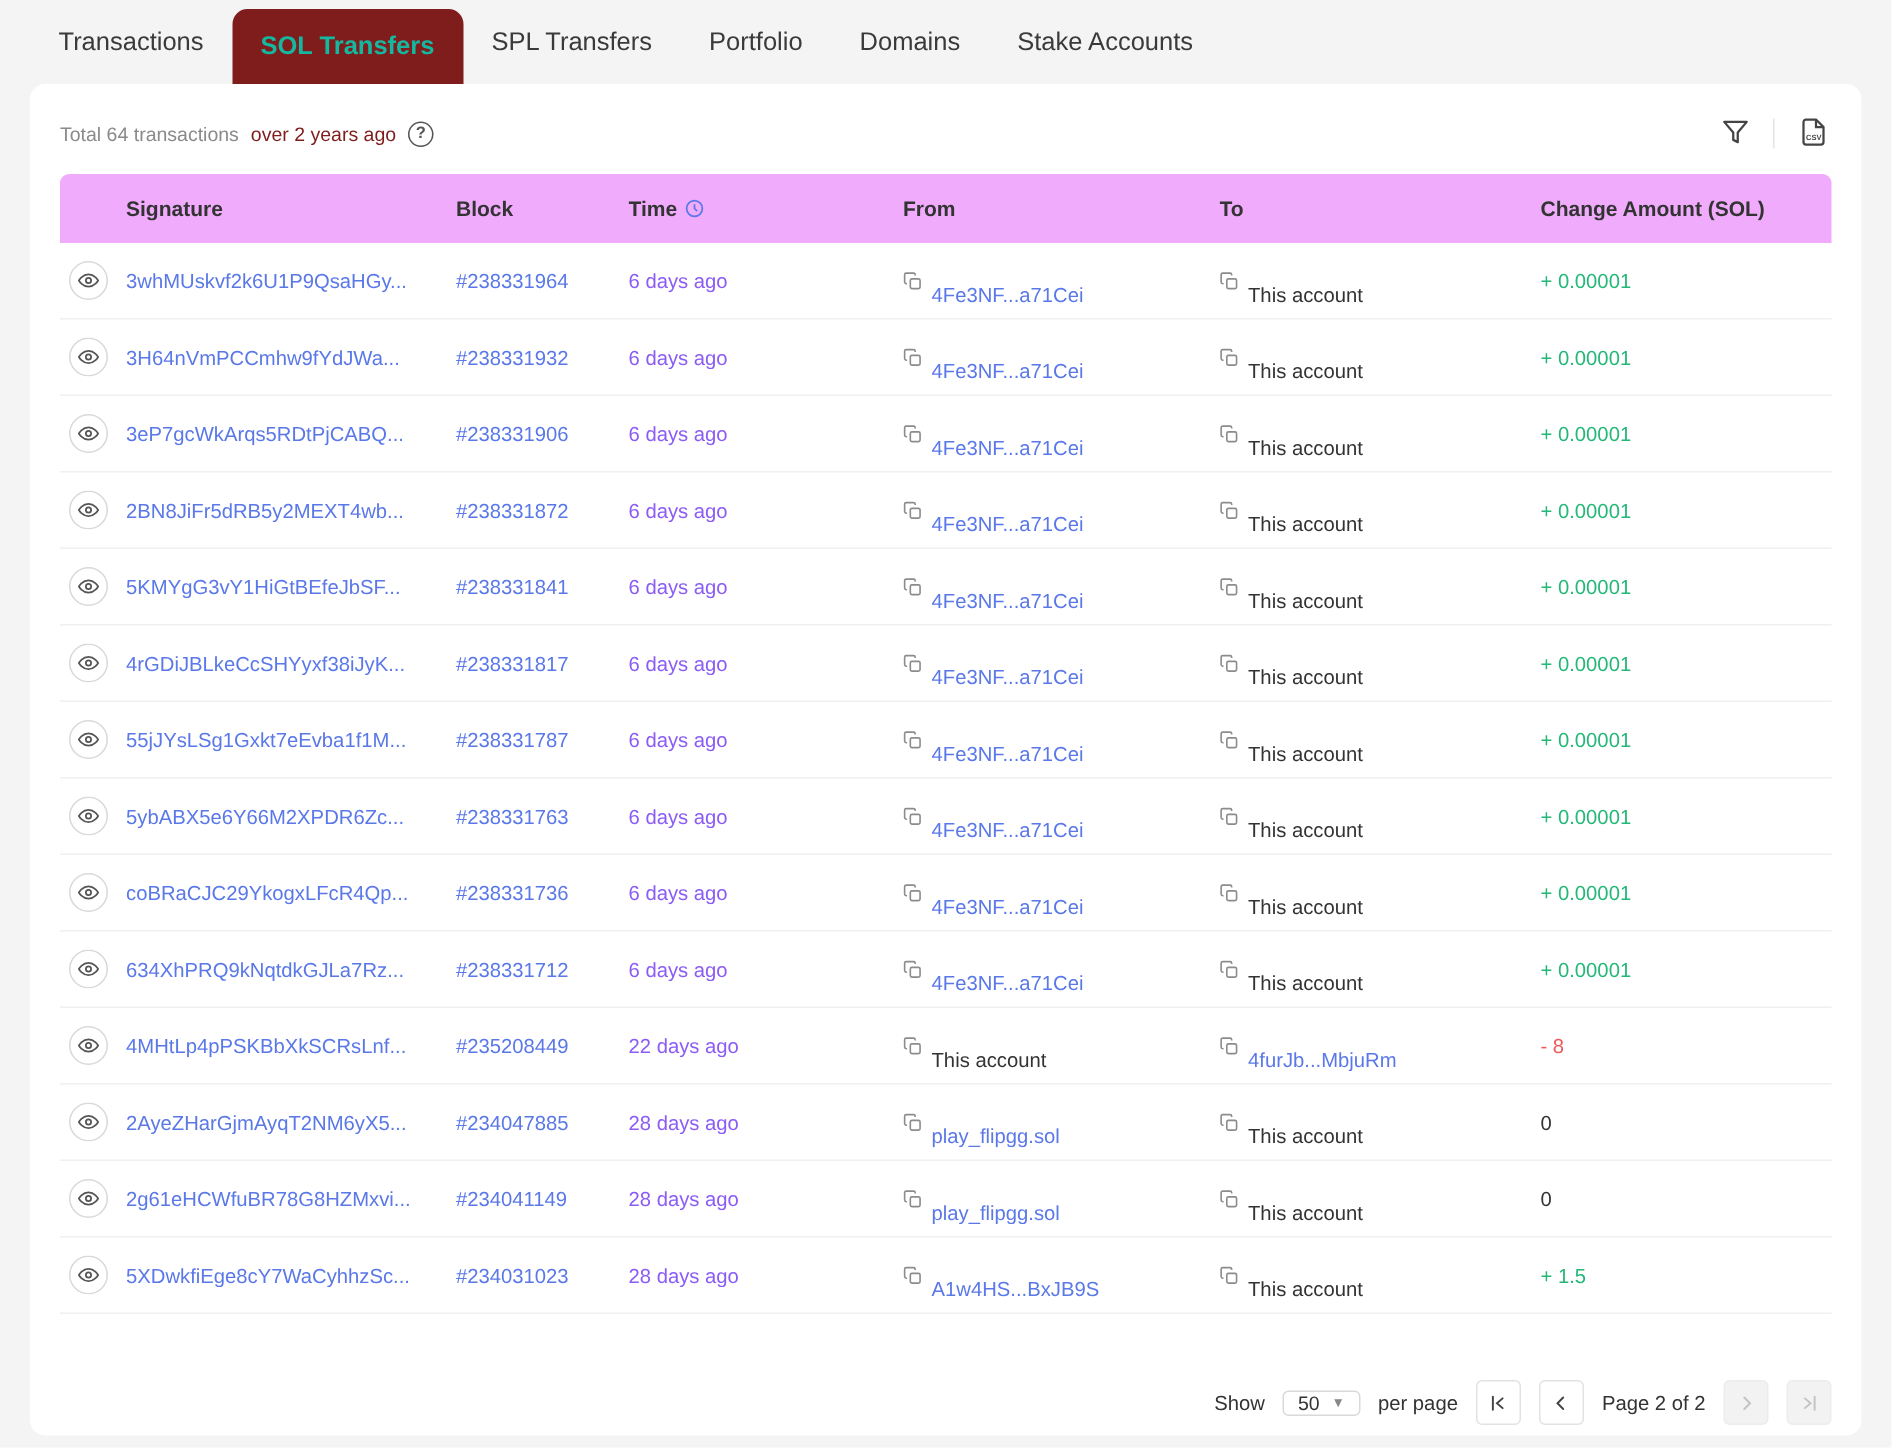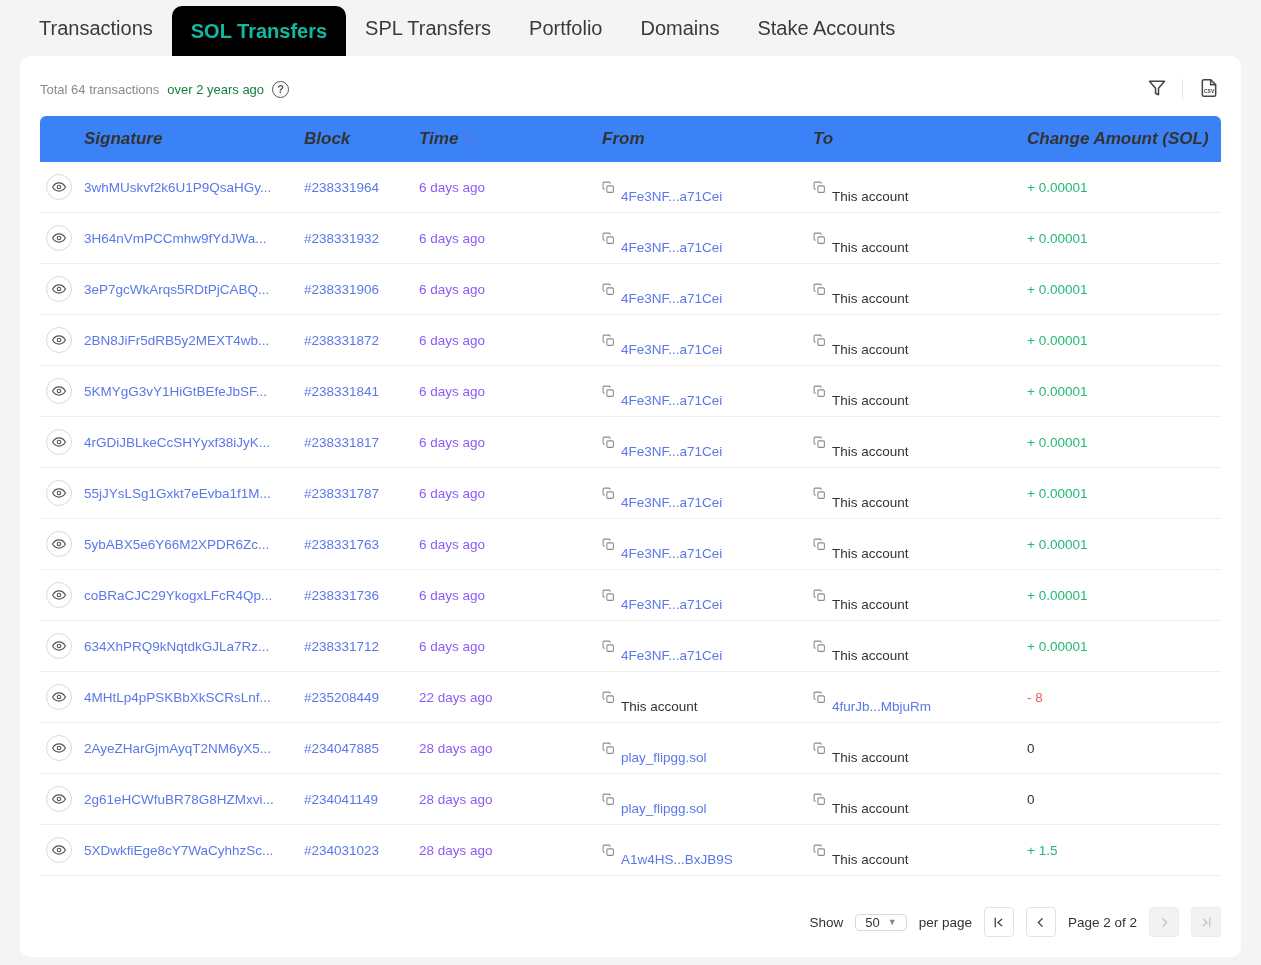--- a/index.html
+++ b/index.html
@@ -14,49 +14,49 @@
     width:1261px;height:965px;
     background:#f4f4f5;
     font-family:"Liberation Sans",sans-serif;
     color:#333;
     overflow:hidden;
   }
   
   .tabbar{display:flex;align-items:stretch;padding:0 20px;height:56px;}
   .tab{
     display:flex;align-items:center;
-    padding:0 19px;font-size:20px;color:#3a3a3a;cursor:pointer;
+    padding:0 19px;font-size:17px;color:#3a3a3a;cursor:pointer;
     white-space:nowrap;
   }
   .tab.active{
-    background:#000000;border-radius:10px 10px 0 0;margin-top:6px;
+    background:#7f1d1d;border-radius:10px 10px 0 0;margin-top:6px;
     color:var(--accent);font-weight:700;
   }
   
   .card{
     position:relative;
     background:#fff;margin:0 20px;border-radius:10px;
     height:901px;padding:16px 20px 20px;
   }
   .card-top{display:flex;align-items:center;justify-content:space-between;height:34px;margin-bottom:10px;}
   .summary{display:flex;align-items:center;gap:8px;font-size:13px;color:#8a8a8a;}
-  .summary .age{color:#15803d;}
+  .summary .age{color:#7f1d1d;}
   .help-circle{
     width:17px;height:17px;border:1.5px solid #555;border-radius:50%;
     display:inline-flex;align-items:center;justify-content:center;
     font-size:11px;font-weight:700;color:#555;line-height:1;
   }
   .top-actions{display:flex;align-items:center;gap:14px;}
   .icon-btn{background:none;border:none;padding:2px;cursor:pointer;color:#444;display:flex;align-items:center;}
   .vdivider{width:1px;height:20px;background:#e3e3e3;}
   
   .grid{display:grid;grid-template-columns:44px 220px 115px 183px 211px 214px 1fr;align-items:center;}
   .thead{
-    background:#3b82f6;height:46px;border-radius:6px 6px 0 0;
-    font-size:17px;font-weight:700;color:#333;font-style:italic;
+    background:#f0abfc;height:46px;border-radius:6px 6px 0 0;
+    font-size:14px;font-weight:700;color:#333;
   }
   .thead .cell{display:flex;align-items:center;gap:5px;}
   .row{height:51px;border-bottom:1px solid #f0f0f0;font-size:13.5px;}
   .cell{overflow:hidden;white-space:nowrap;padding-right:10px;}
   .eye-cell{display:flex;justify-content:flex-start;padding-left:6px;}
   .eye-btn{
     width:26px;height:26px;border-radius:50%;
     border:1px solid #d9d9d9;background:#fff;color:#555;
     display:flex;align-items:center;justify-content:center;cursor:pointer;padding:0;
   }
@@ -65,21 +65,21 @@
   .copy{color:#8c8c8c;display:inline-flex;cursor:pointer;flex:0 0 auto;}
   .addr-text{color:#333;margin-top:18px;}
   .addr-text.link{color:var(--link);}
   .amount.pos{color:var(--positive);}
   .amount.neg{color:var(--negative);}
   .amount.zero{color:#333;}
   .time-cell{color:#8b5cf6;}
   .clock-icon{color:var(--link);display:inline-flex;}
   
   .pager{
-    position:absolute;right:20px;bottom:20px;
+    position:absolute;right:20px;bottom:7px;
     display:flex;align-items:center;gap:12px;font-size:13.5px;color:#333;
   }
   .pagesize{
     display:flex;align-items:center;gap:8px;
     border:1px solid #d9d9d9;border-radius:4px;padding:0 9px;
     font-size:13px;cursor:pointer;background:#fff;color:#333;
   }
   .caret{font-size:9px;color:#888;}
   .pgbtn{
     width:30px;height:30px;border:1px solid #e2e2e2;border-radius:4px;background:#fff;

